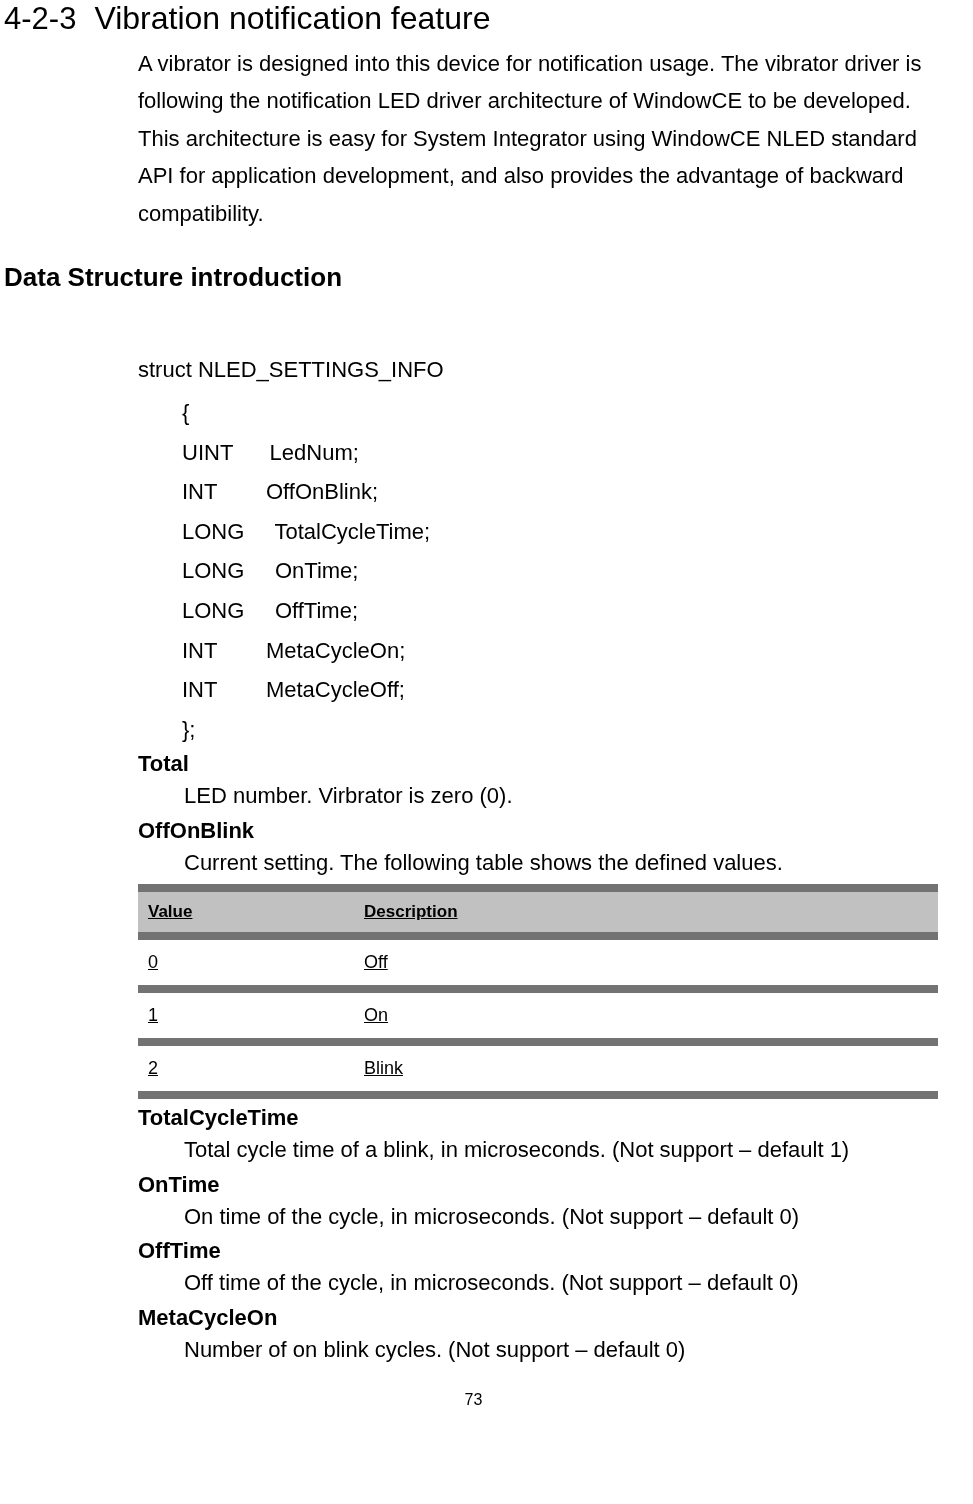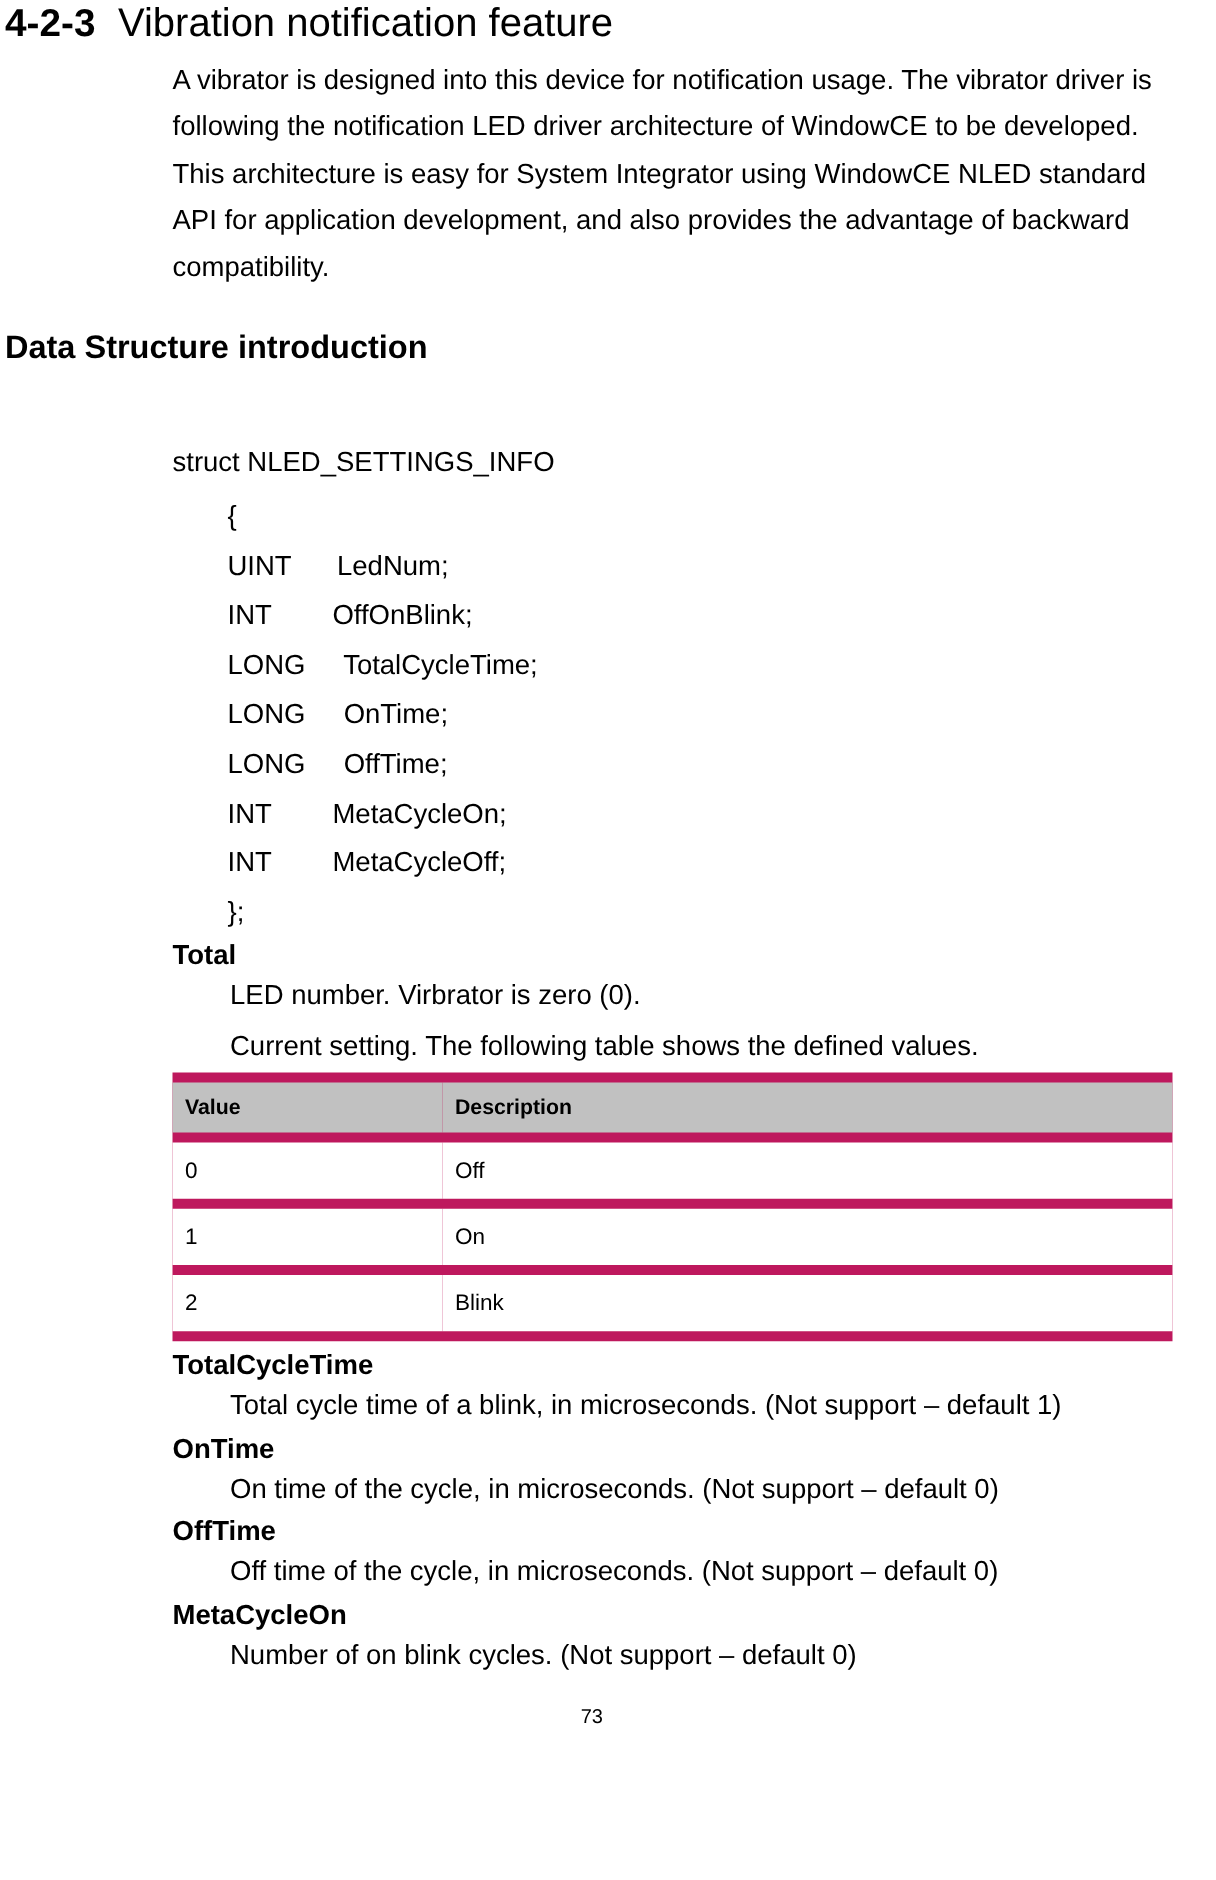--- a/index.html
+++ b/index.html
@@ -18,21 +18,21 @@
       padding: 0 30px 20px 4px;
     }
     .section-header {
       display: flex;
       align-items: baseline;
       gap: 18px;
       margin-bottom: 8px;
     }
     .section-number {
       font-size: 31px;
-      font-weight: bold;
+      font-weight: normal;
       text-align: right;
     }
     .section-title {
       font-size: 32px;
       font-weight: normal;
     }
     .intro-text {
       font-size: 22px;
       line-height: 1.7;
       margin-left: 134px;
@@ -72,21 +72,22 @@
     .table-container {
       margin-left: 0px;
       margin-top: 2px;
       margin-bottom: 6px;
       width: 800px;
     }
     table {
       border-collapse: separate;
       border-spacing: 0 8px;
       width: 100%;
-      background: #be185d;
+      background: #737373;
+      text-decoration: underline;
     }
     th {
       background: #c1c1c1;
       text-align: left;
       font-size: 17px;
       font-weight: bold;
       padding: 10px 10px;
     }
     th.col-value {
       width: 27%;
@@ -126,20 +127,21 @@
       <div class="struct-line">LONG     OnTime;</div>
       <div class="struct-line">LONG     OffTime;</div>
       <div class="struct-line">INT        MetaCycleOn;</div>
       <div class="struct-line">INT        MetaCycleOff;</div>
       <div class="struct-line">};</div>
     </div>
 
     <div class="field-name">Total</div>
     <div class="field-desc">LED number. Virbrator is zero (0).</div>
 
+    <div class="field-name">OffOnBlink</div>
     <div class="field-desc">Current setting. The following table shows the defined values.</div>
 
     <div class="table-container">
       <table>
         <thead>
           <tr>
             <th class="col-value">Value</th>
             <th>Description</th>
           </tr>
         </thead>

